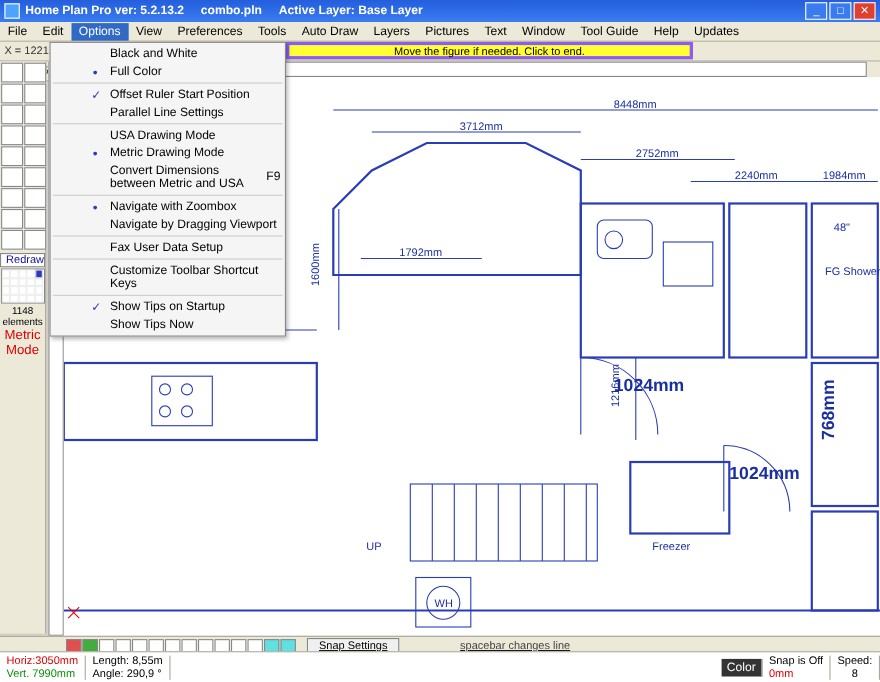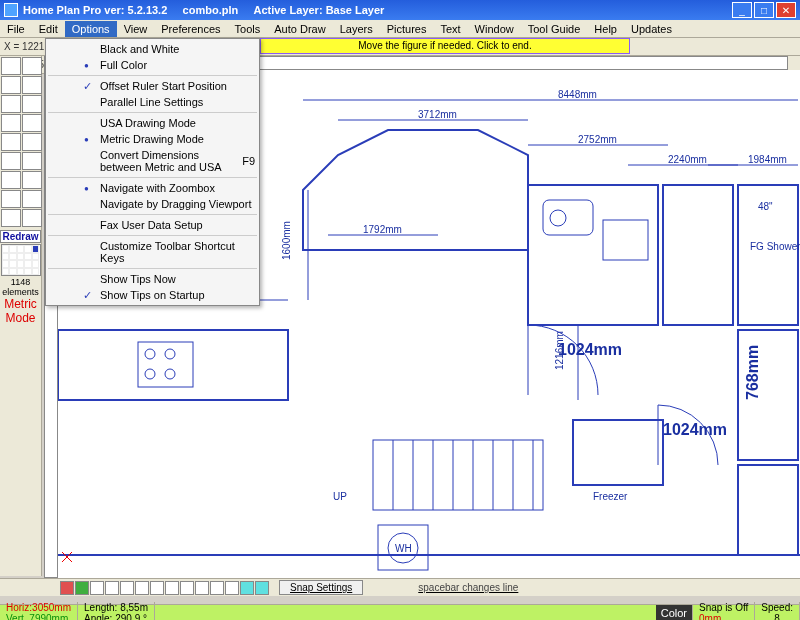--- a/index.html
+++ b/index.html
@@ -22,27 +22,27 @@
   .strip { height:18px; background:#ece9d8; display:flex; align-items:center; border-bottom:1px solid #aca899; }
   .coord { width:75px; padding:0 4px; border-right:1px solid #aca899; font-size:10px; color:#333; }
   .striptools { display:flex; gap:1px; padding-left:2px; }
   .striptools i { width:16px; height:14px; border:1px solid #888; background:#f5f2e9; display:inline-block; }
 
   
   .ruler { position:absolute; left:44px; right:12px; top:56px; height:14px; background:#fff; border:1px solid #888; font-size:9px; color:#555; }
   .ruler .ticks { position:absolute; left:0; right:0; display:flex; justify-content:space-between; padding:0 20px;flex-direction:column; }
 
   
-  .yellowbar { position:absolute; left:260px; right:170px; top:38px; height:16px; background:#ffff33; border:1px solid #8b5cf6; text-align:center; font-size:10px; line-height:14px; }
+  .yellowbar { position:absolute; left:260px; right:170px; top:38px; height:16px; background:#ffff33; border:3px solid #8b5cf6; text-align:center; font-size:10px; line-height:14px; }
 
   
   .leftbar { position:absolute; left:0; top:56px; width:42px; background:#ece9d8; border-right:1px solid #aca899; }
   .toolgrid { display:grid; grid-template-columns:20px 20px; gap:1px; padding:1px; }
   .toolgrid i { height:18px; border:1px solid #888; background:#fff; display:block; }
-  .redraw { margin-top:2px; font-size:10px; text-align:center; color:#1010a0; background:#fff; border:1px solid #888;font-weight:bold; }
+  .redraw { margin-top:2px; font-size:10px; text-align:right; color:#1010a0; background:#fff; border:1px solid #888; }
   .palette { width:40px; height:32px; background:#fff; border:1px solid #888; margin:1px auto; display:grid; grid-template-columns:repeat(5,1fr); grid-template-rows:repeat(4,1fr); gap:0; }
   .palette span { border:1px solid #eee; }
   .elemct { font-size:9px; text-align:center; }
   .mmode { font-size:12px; text-align:center; color:#d00; }
 
   
   .vruler { position:absolute; left:44px; top:70px; bottom:42px; width:14px; background:#fff; border:1px solid #888; }
 
   
   .canvas { position:absolute; left:58px; right:0; top:70px; bottom:42px; background:#fff; overflow:hidden; }
@@ -63,21 +63,21 @@
   .bottombar { position:absolute; left:0; right:0; bottom:24px; height:18px; background:#ece9d8; border-top:1px solid #aca899; display:flex; align-items:center;text-decoration:underline; }
   .bottombar .sgrp { display:flex; gap:1px; padding-left:60px; }
   .bottombar .sgrp i { width:14px; height:14px; border:1px solid #888; background:#fff; display:inline-block; }
   .bottombar .sgrp i.red { background:#e05050; }
   .bottombar .sgrp i.grn { background:#3fae3f; }
   .bottombar .sgrp i.cyn { background:#60e0e0; }
   .snapset { margin-left:10px; padding:1px 10px; border:1px solid #888; background:#f0f0f0; font-size:10px; }
   .spacebar { margin-left:55px; font-size:10px; color:#444; }
 
   
-  .status { position:absolute; left:0; right:0; bottom:0; height:16px; background:#bef264; display:flex; align-items:center; border-top:1px solid #aca899; font-size:10px; }
+  .status { position:absolute; left:0; right:0; bottom:0; height:28px; background:#ffffff; display:flex; align-items:center; border-top:1px solid #aca899; font-size:10px; }
   .status .cell { padding:0 6px; border-right:1px solid #aca899; line-height:12px; }
   .status .multi div { font-size:10px; line-height:11px; }
   .status .res { color:#1a2fa0; }
   .status .res2 { color:#d00; }
 
 </style>
 </head>
 <body>
 
 <div class="titlebar">
@@ -225,25 +225,25 @@
     </div>
     <div class="sep"></div>
     <div class="itm">
       <span>Fax User Data Setup</span>
     </div>
     <div class="sep"></div>
     <div class="itm">
       <span>Customize Toolbar Shortcut Keys</span>
     </div>
     <div class="sep"></div>
-    <div class="itm">
-      <span>Show Tips Now</span>
-    </div>
     <div class="itm check">
       <span>Show Tips on Startup</span>
+    </div>
+    <div class="itm">
+      <span>Show Tips Now</span>
     </div>
   </div>
 
 <div class="canvas">
   <svg viewBox="0 0 742 508">
 
     <line class="plan" x1="245" y1="30" x2="740" y2="30"></line>
       <text class="dim-lbl" x="500" y="28">8448mm</text>
     <line class="plan" x1="280" y1="50" x2="470" y2="50"></line>
       <text class="dim-lbl" x="360" y="48">3712mm</text>

